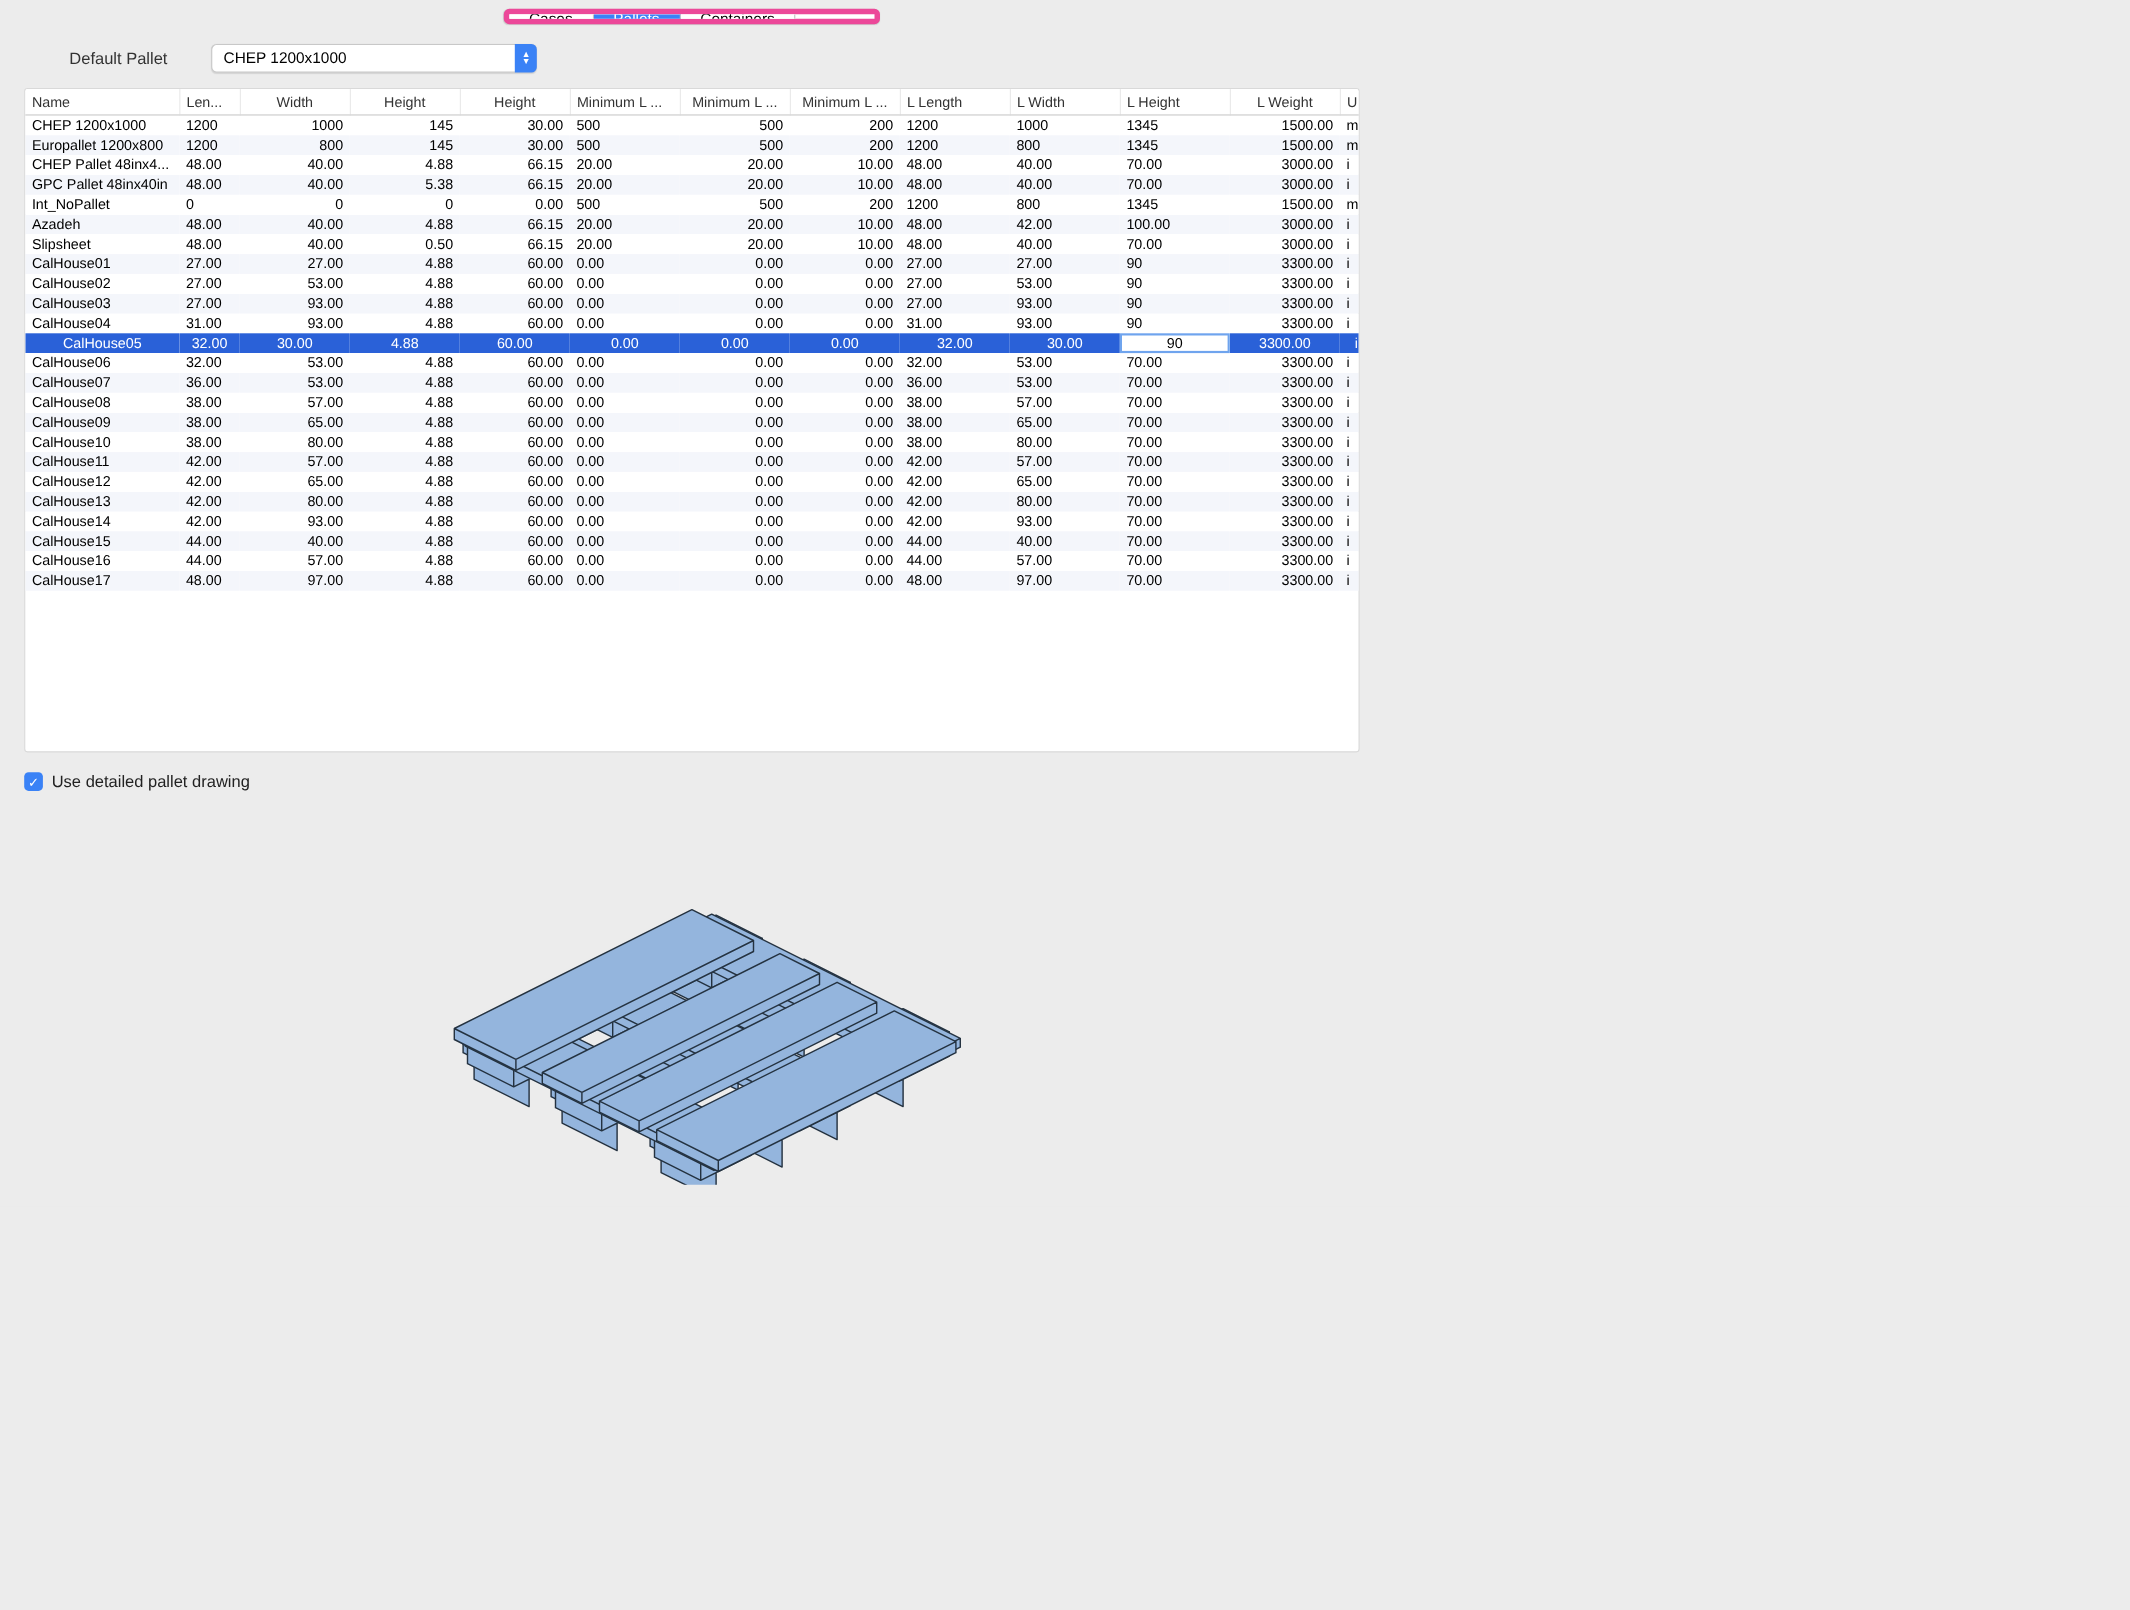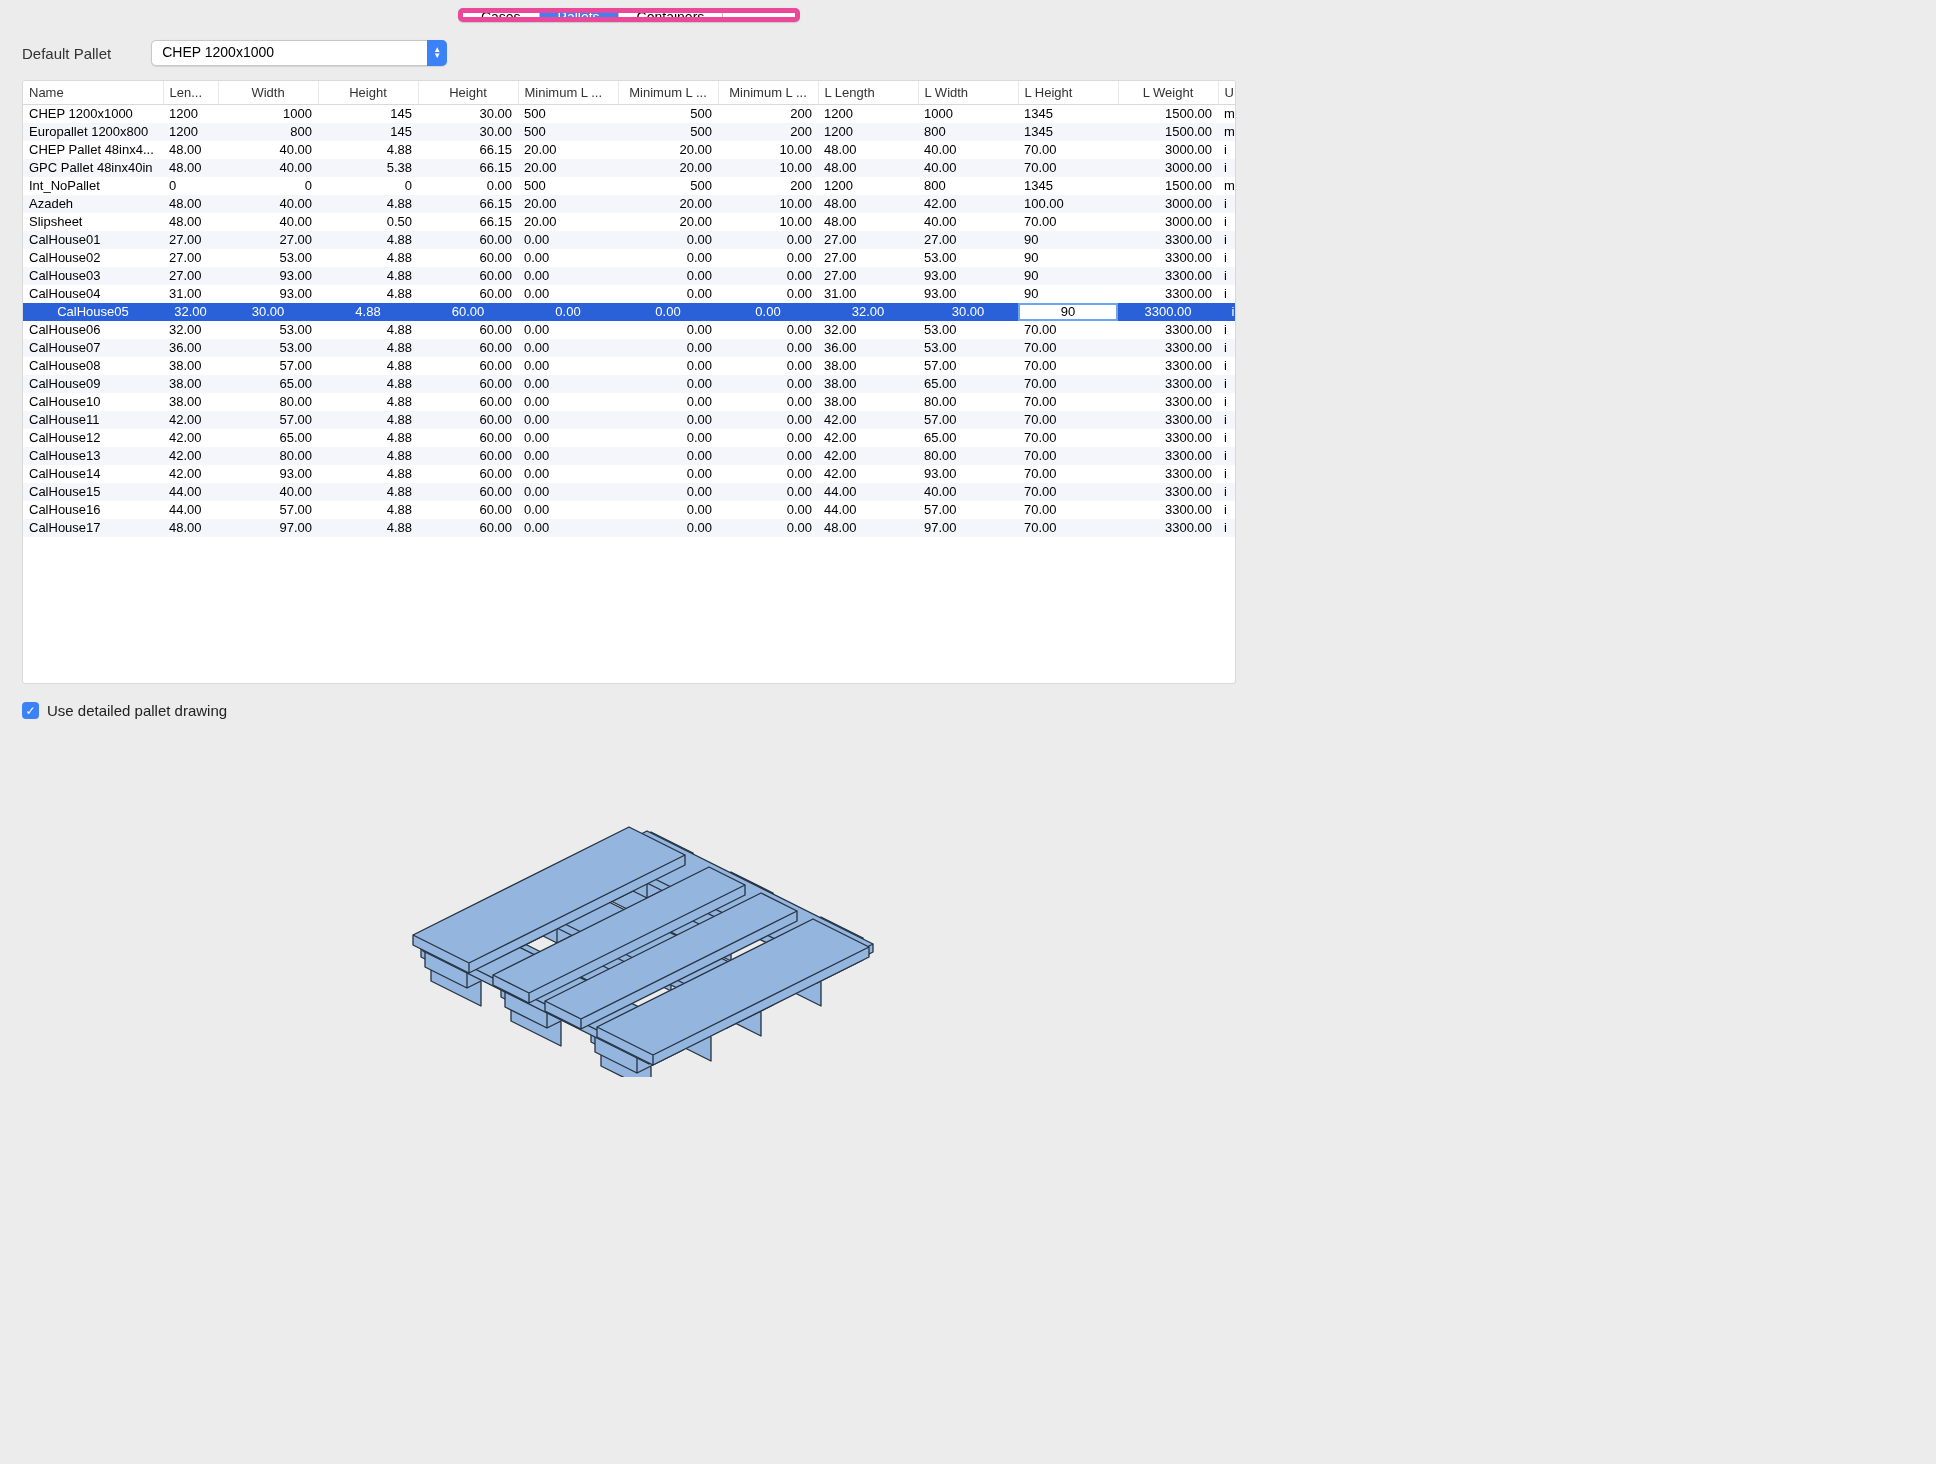--- a/index.html
+++ b/index.html
@@ -42,20 +42,21 @@
   .tab.active {
     background: #3a82f6;
     color: #fff;
   }
   
   .default-row {
     display: flex;
     align-items: center;
     padding: 18px 22px 14px 22px;
     gap: 40px;
+    margin-left: 41px;
   }
   .default-label {
     font-size: 15px;
     color: #333;
   }
   .select-wrap {
     position: relative;
     width: 296px;
     height: 26px;
   }

